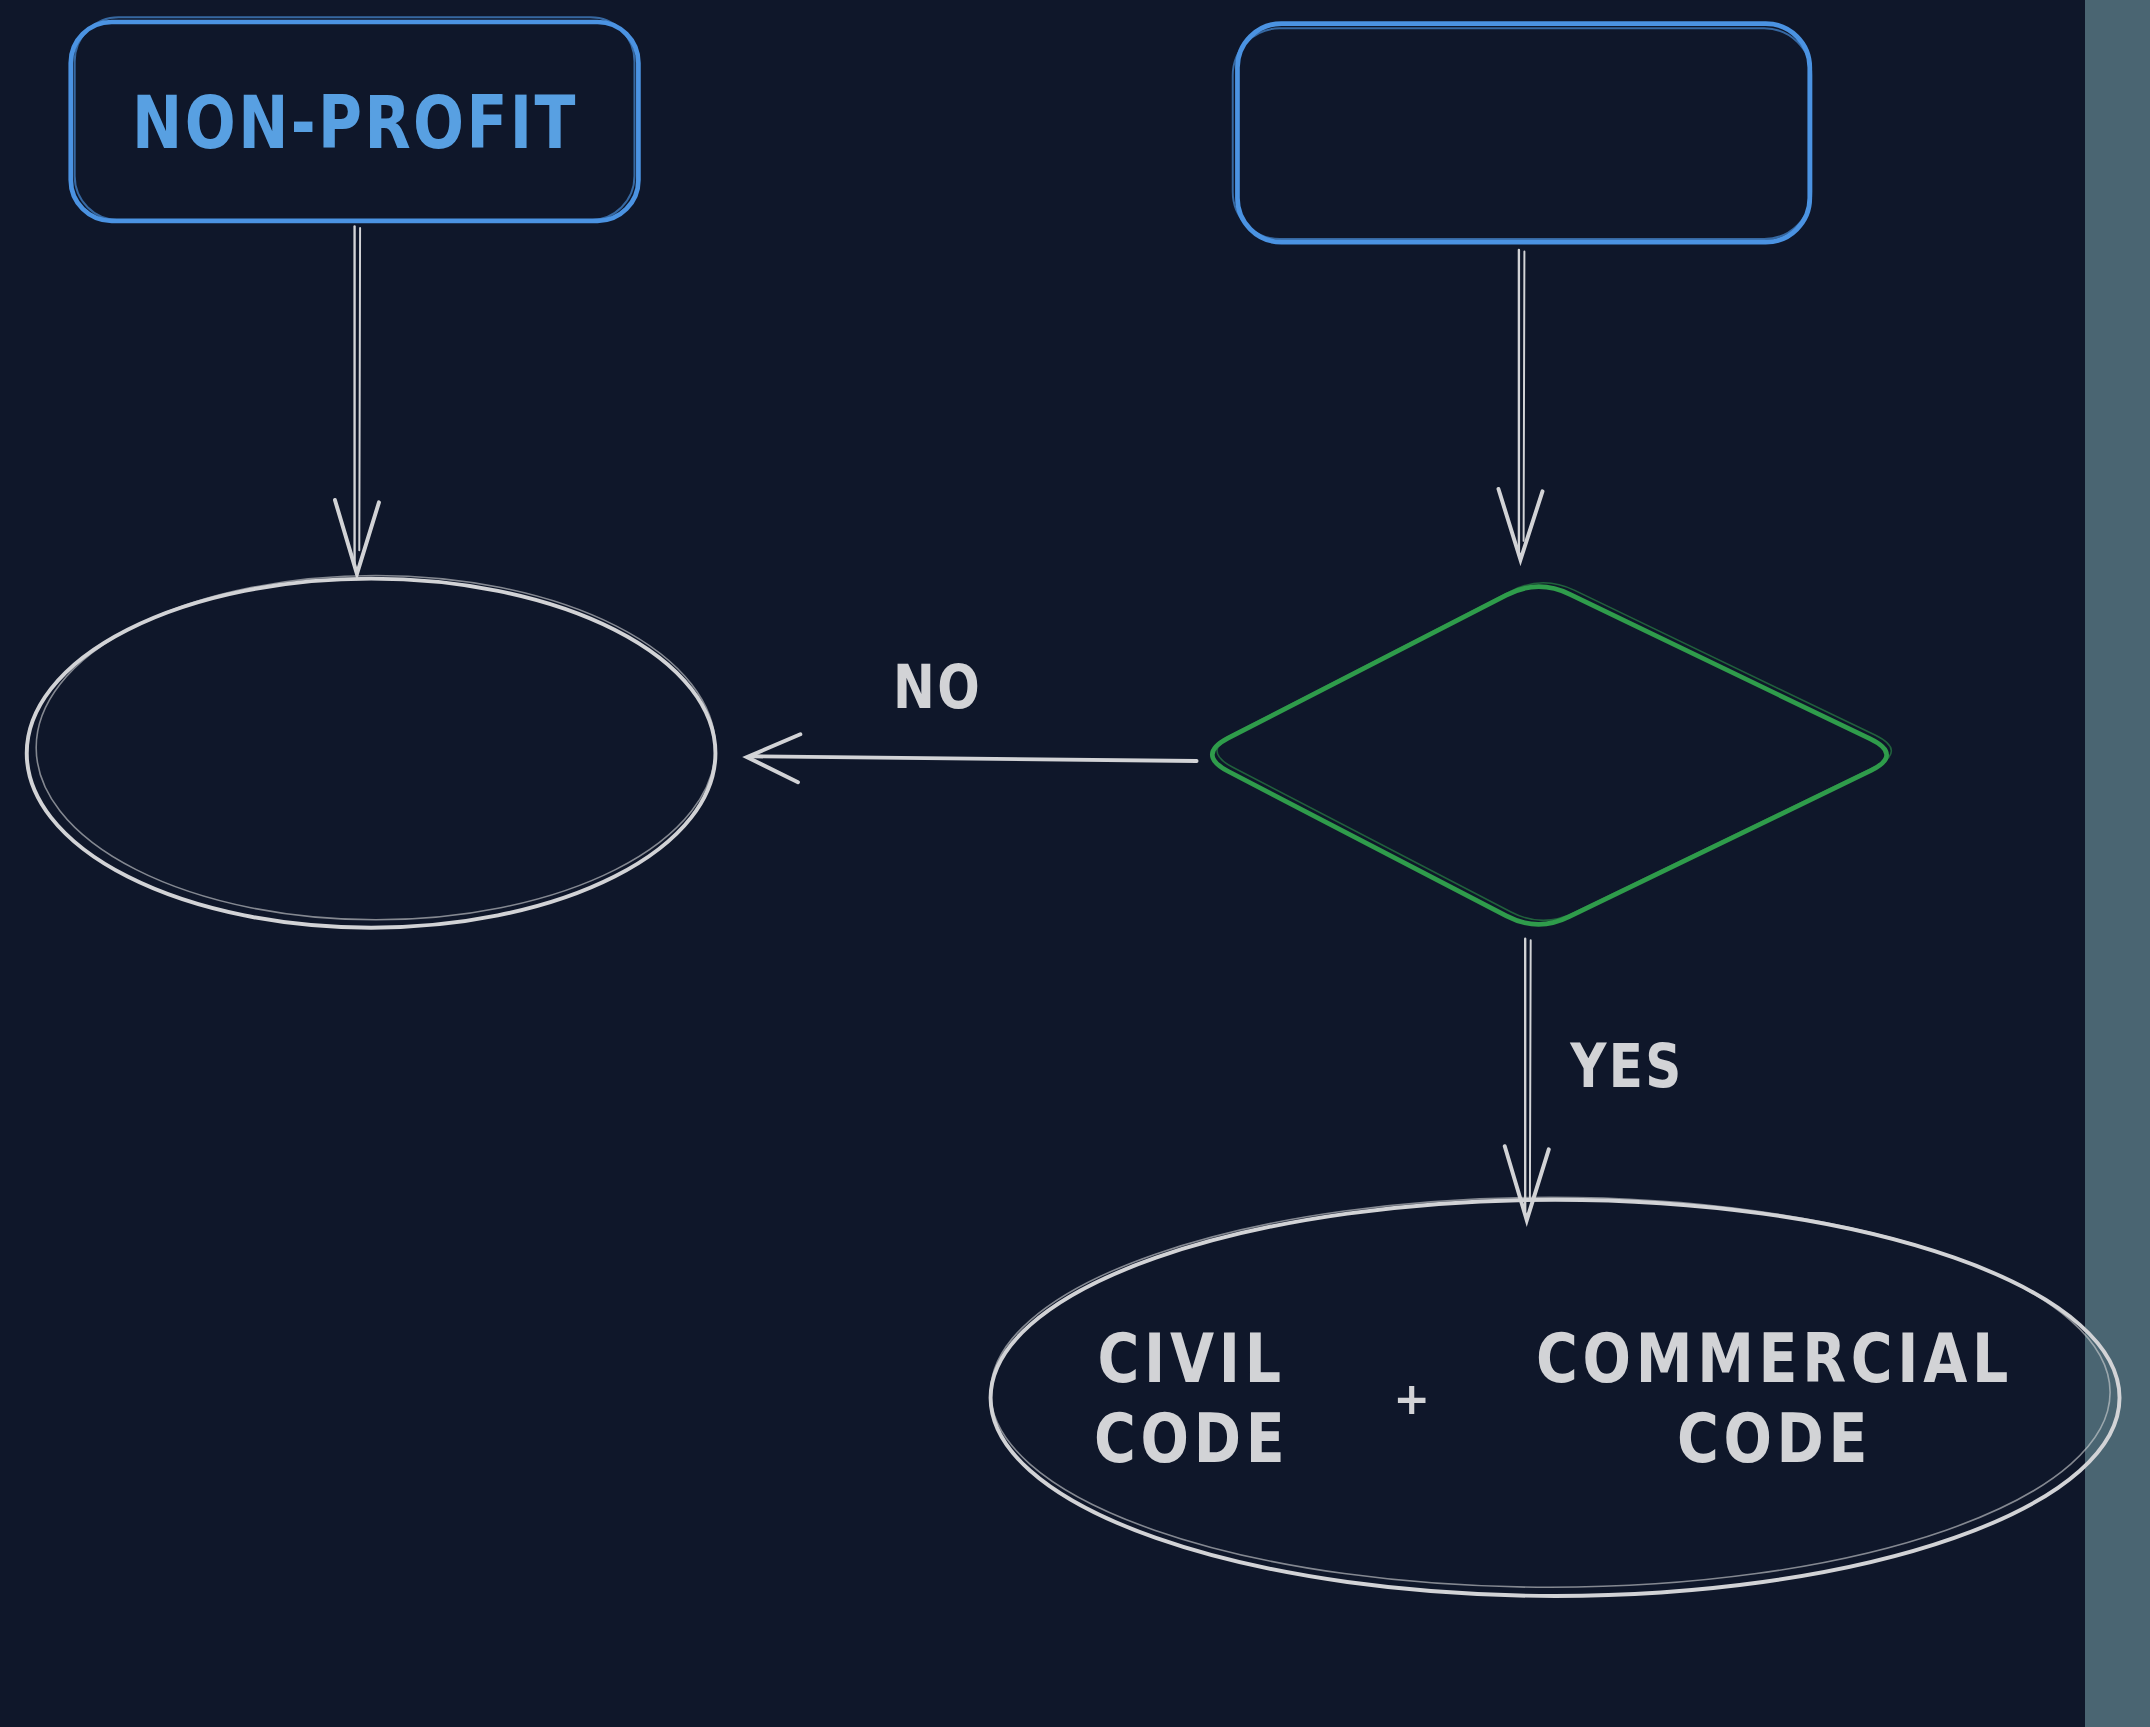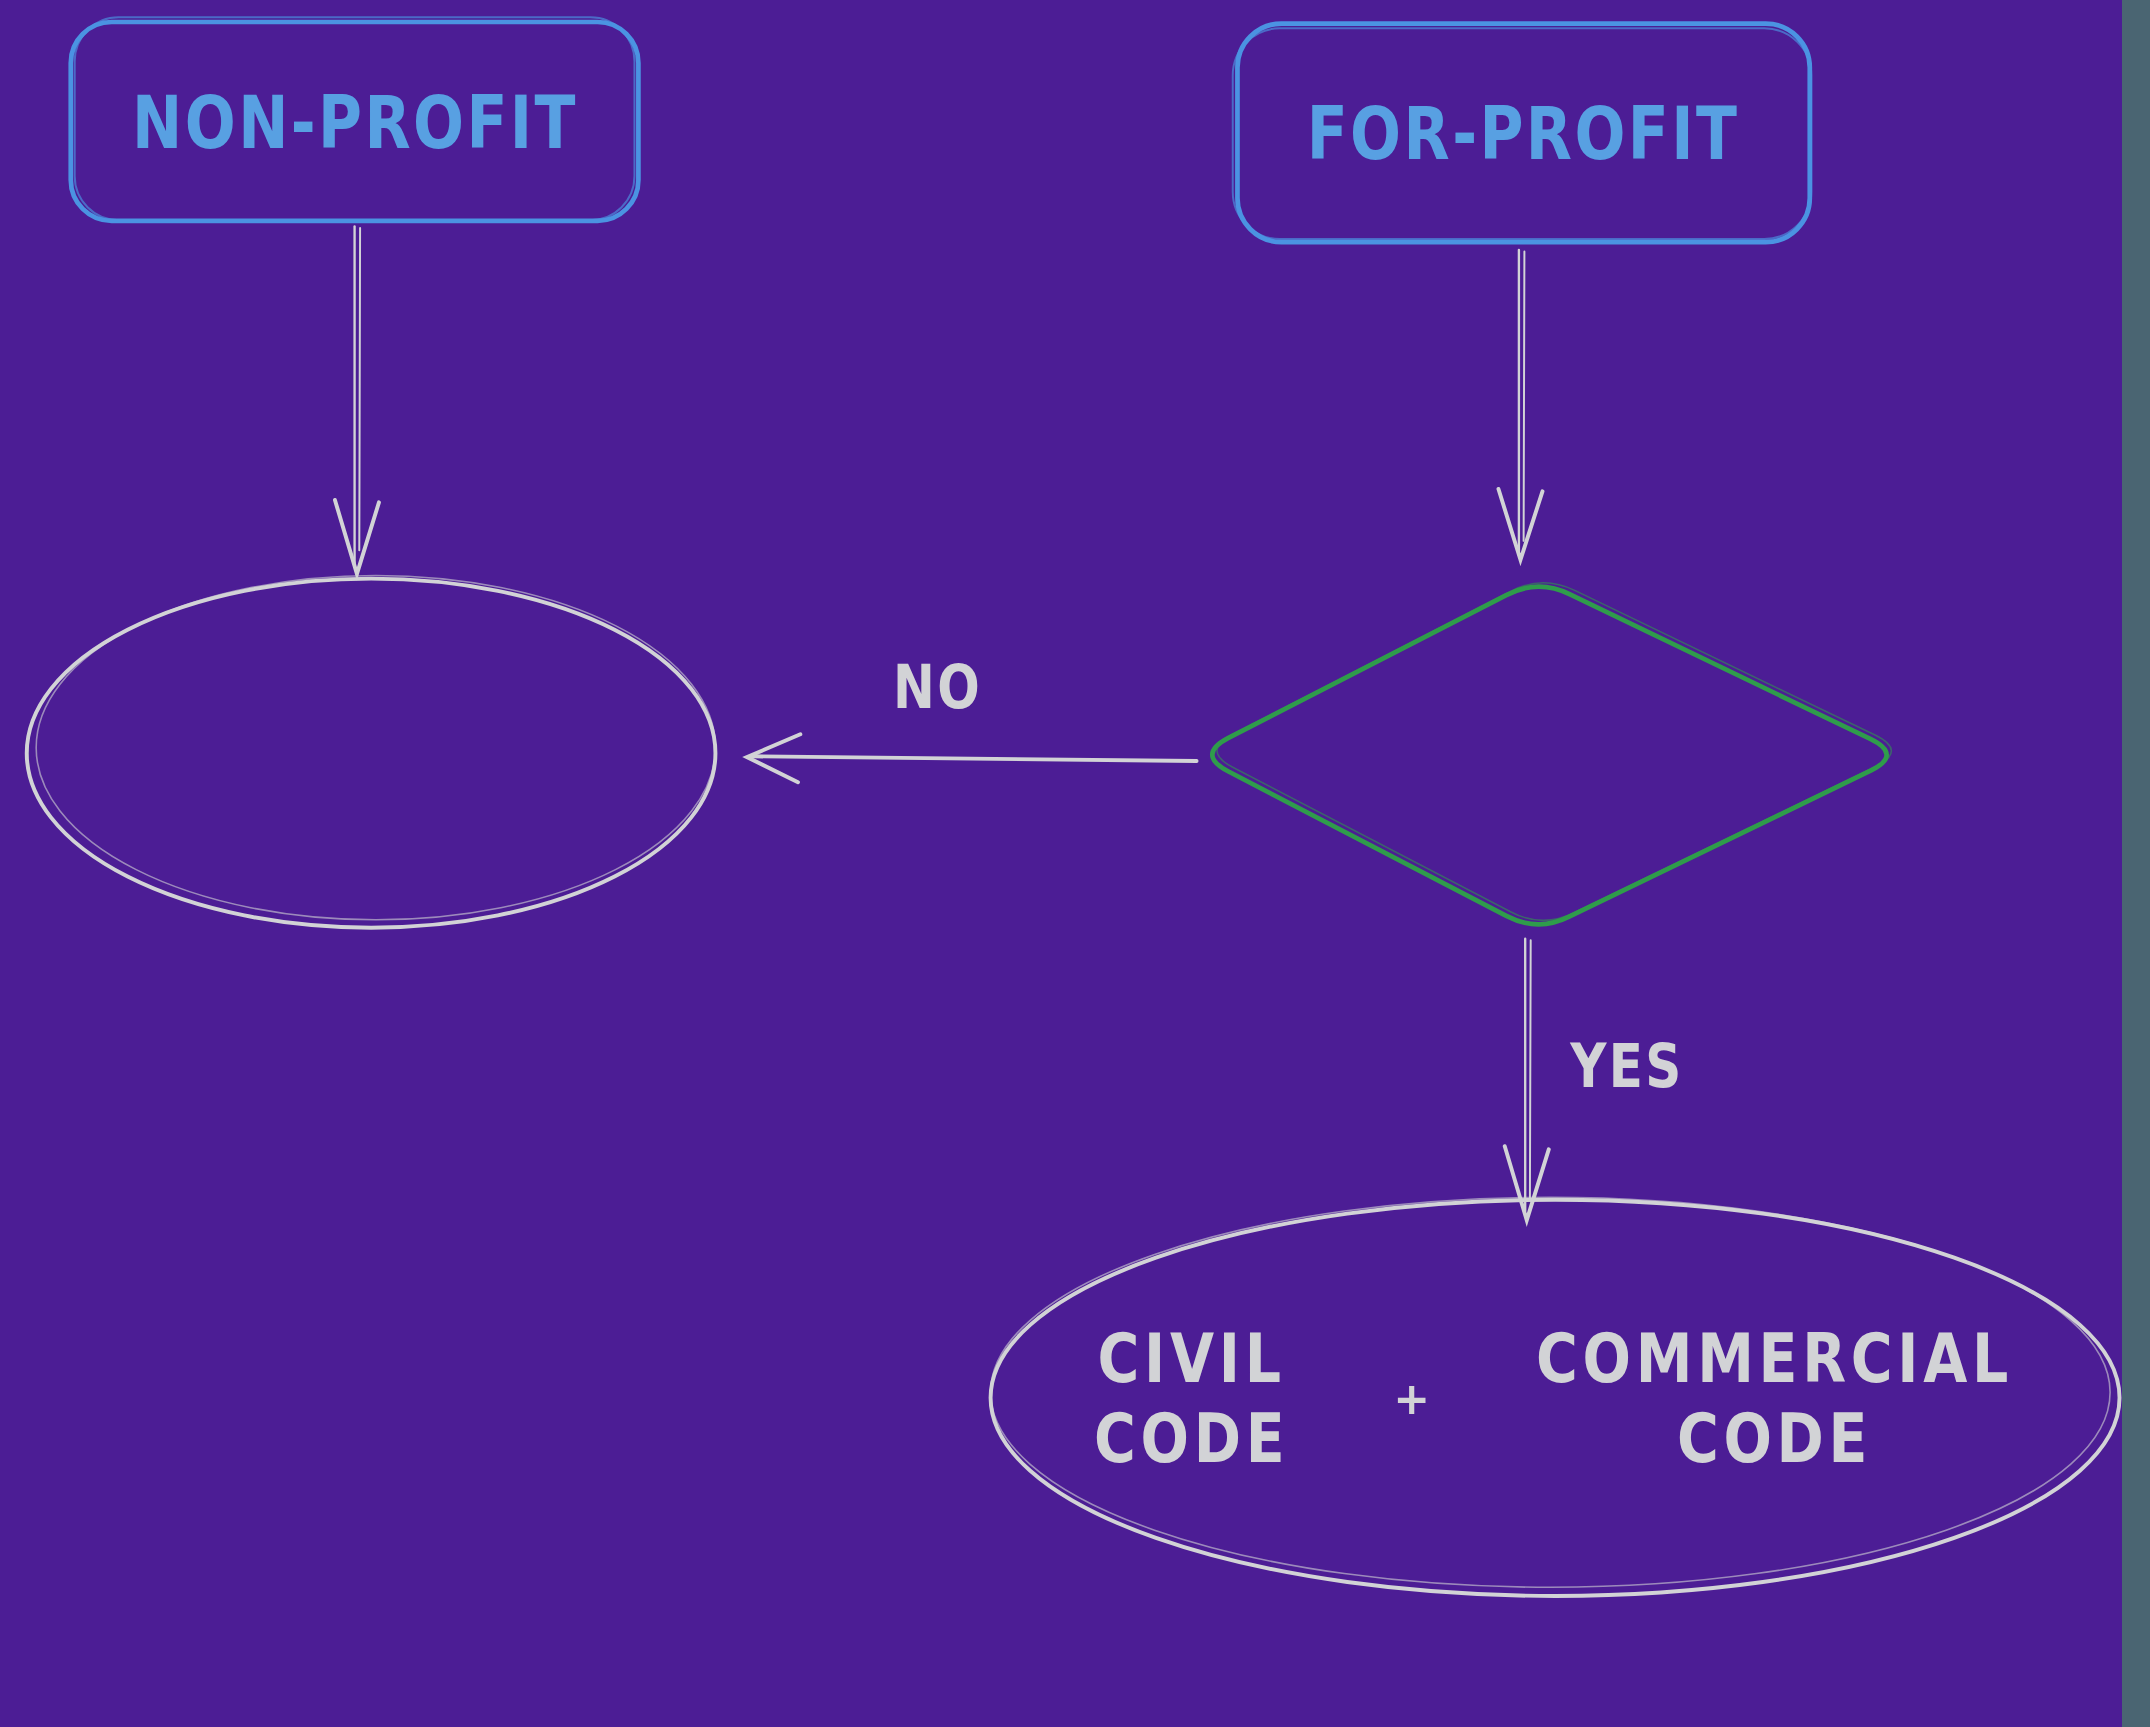--- a/index.html
+++ b/index.html
@@ -8,22 +8,21 @@
     width: 2151px;
     height: 1728px;
     background: #4a6572;
     overflow: hidden;
     font-family: "DejaVu Sans", "Liberation Sans", sans-serif;
   }
   .canvas {
     position: relative;
     width: 2085px;
     height: 1728px;
-    background: #4c1d95;
-    padding-left: 37px;
+    background: #0f172a;
   }
   .shapes {
     position: absolute;
     left: 0; top: 0;
     width: 2151px;
     height: 1728px;
   }
   .lbl {
     position: absolute;
     display: flex;
@@ -114,23 +113,20 @@
       <line x1="1940" y1="1194" x2="1940" y2="1540" stroke-width="3"></line>
       <line x1="1947" y1="1196" x2="1946" y2="1526" stroke-width="2.5"></line>
       <polyline points="1914,1458 1942,1552 1970,1462" stroke-width="5"></polyline>
     </g>
   </svg>
 
   <div class="lbl lbl-non-profit node-label blue-text">
     <span>NON-PROFIT</span>
   </div>
 
-  <div class="lbl lbl-for-profit node-label blue-text">
-    <span>FOR-PROFIT</span>
-  </div>
 
 
 
   <div class="lbl lbl-civil-commercial gray-text">
     <span class="line">CIVIL CODE</span>
     <span class="plus">+</span>
     <span class="line">COMMERCIAL CODE</span>
   </div>
 
   <div class="lbl lbl-yes edge-label gray-text">

